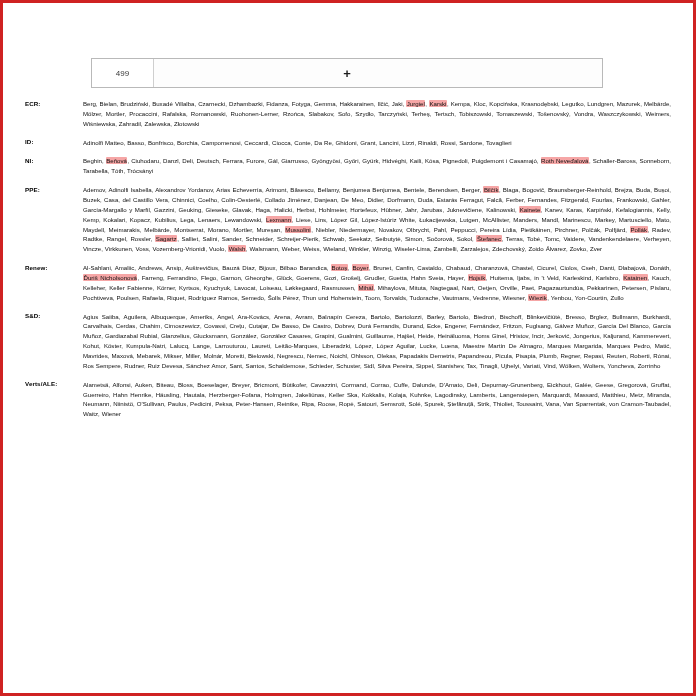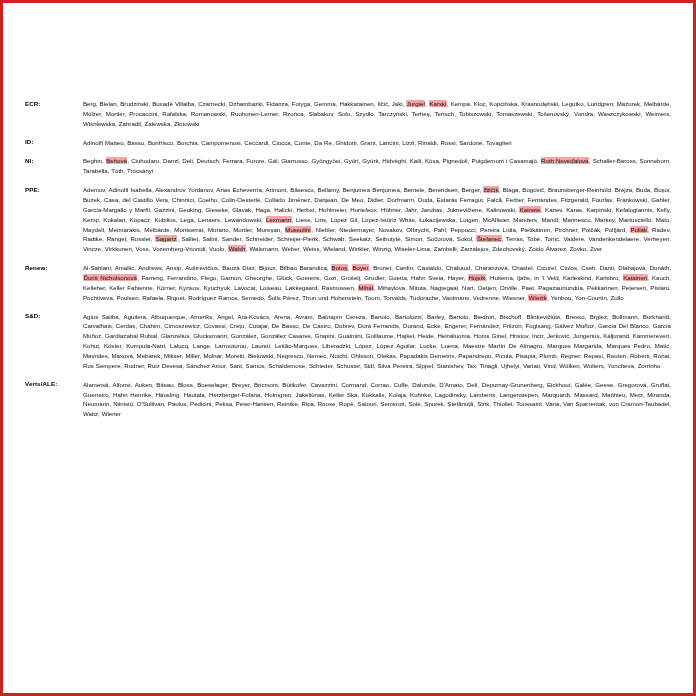--- a/index.html
+++ b/index.html
@@ -89,20 +89,24 @@
     background: #f6a6a6;
     padding: 0 0.5px;
     border-radius: 1px;
   }
 </style>
 </head>
 <body>
 
 <div id="page">
 
+  <div class="toolbar">
+    <div class="page-box">499</div>
+    <div class="plus-btn">+</div>
+  </div>
 
   <div class="doc">
     <div id="groups-container">
         <div class="group">
           <div class="group-label">ECR:</div>
           <div class="group-body"><span>Berg, Bielan, Brudziński, Buxadé Villalba, Czarnecki, Dzhambazki, Fidanza, Fotyga, Gemma, Hakkarainen, Ilčić, Jaki, </span><span class="hl">Jurgiel</span><span>, </span><span class="hl">Karski</span><span>, Kempa, Kloc, Kopcińska, Krasnodębski, Legutko, Lundgren, Mazurek, Melbārde, Mölzer, Mortler, Procaccini, Rafalska, Romanowski, Ruohonen-Lerner, Rzońca, Slabakov, Sofo, Szydło, Tarczyński, Terheş, Tertsch, Tobiszowski, Tomaszewski, Tošenovský, Vondra, Waszczykowski, Weimers, Wiśniewska, Zahradil, Zalewska, Złotowski</span></div>
         </div>
         <div class="group">
           <div class="group-label">ID:</div>
           <div class="group-body"><span>Adinolfi Matteo, Basso, Bonfrisco, Borchia, Campomenosi, Ceccardi, Ciocca, Conte, Da Re, Ghidoni, Grant, Lancini, Lizzi, Rinaldi, Rossi, Sardone, Tovaglieri</span></div>

